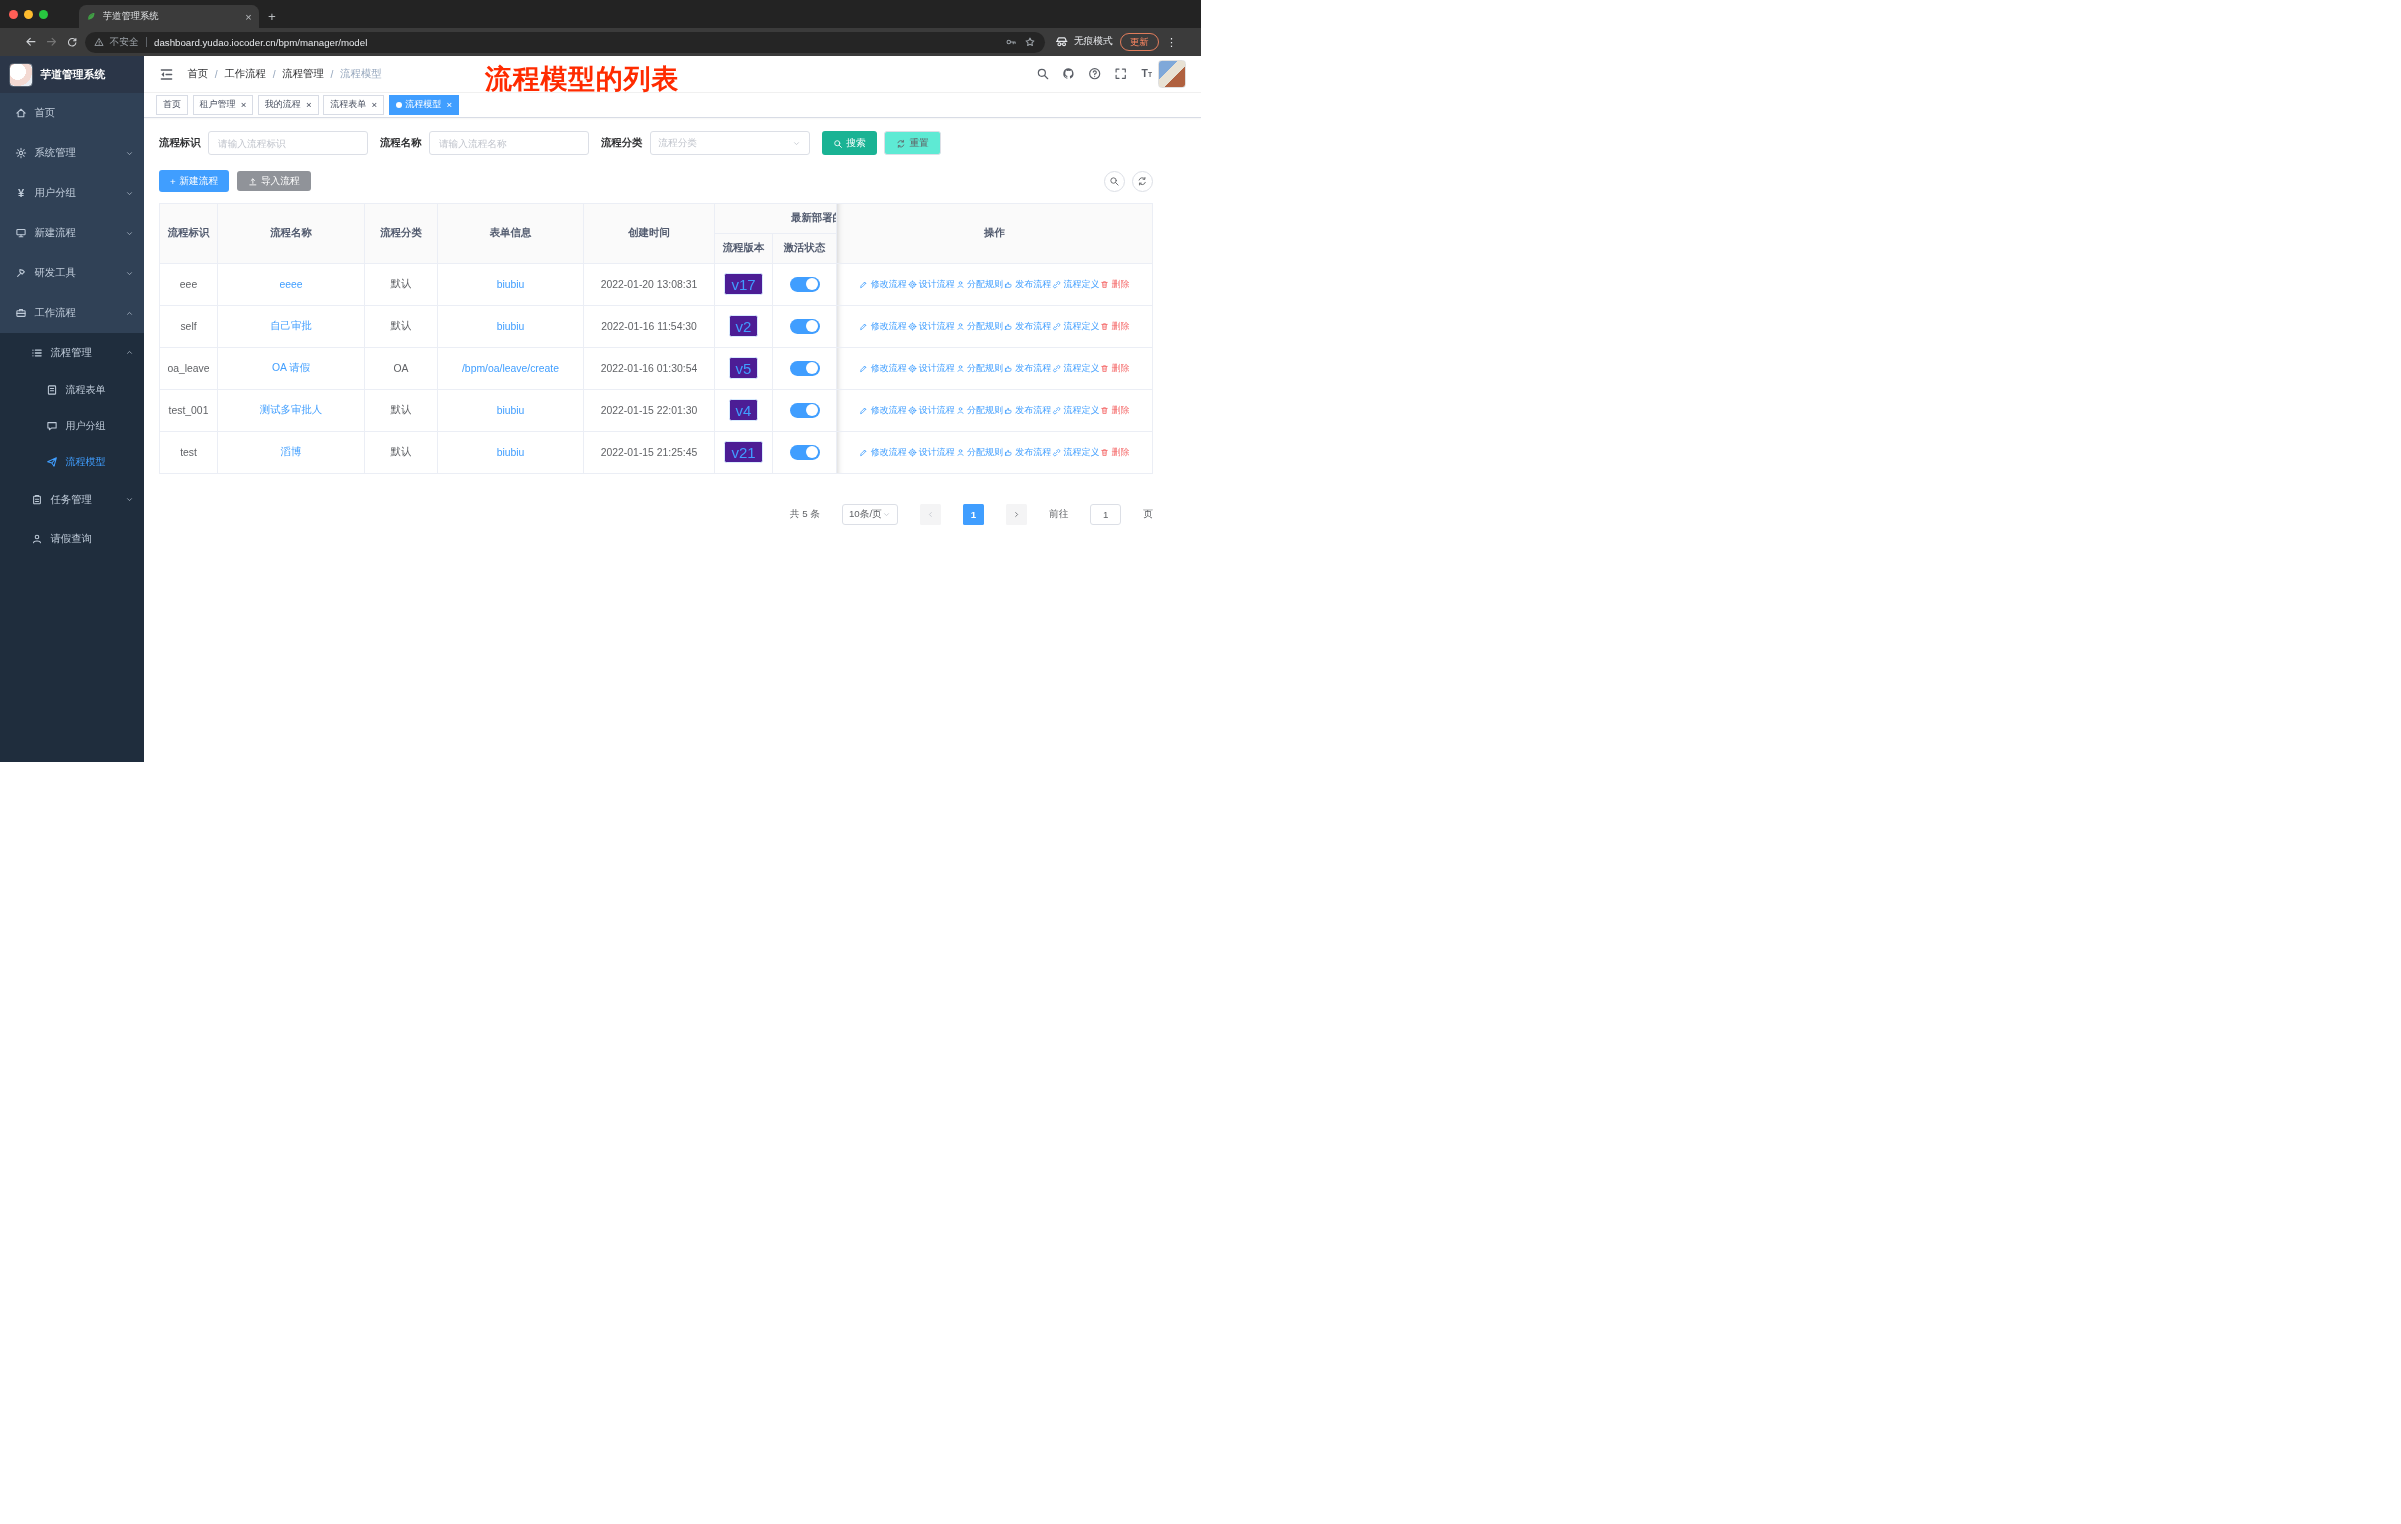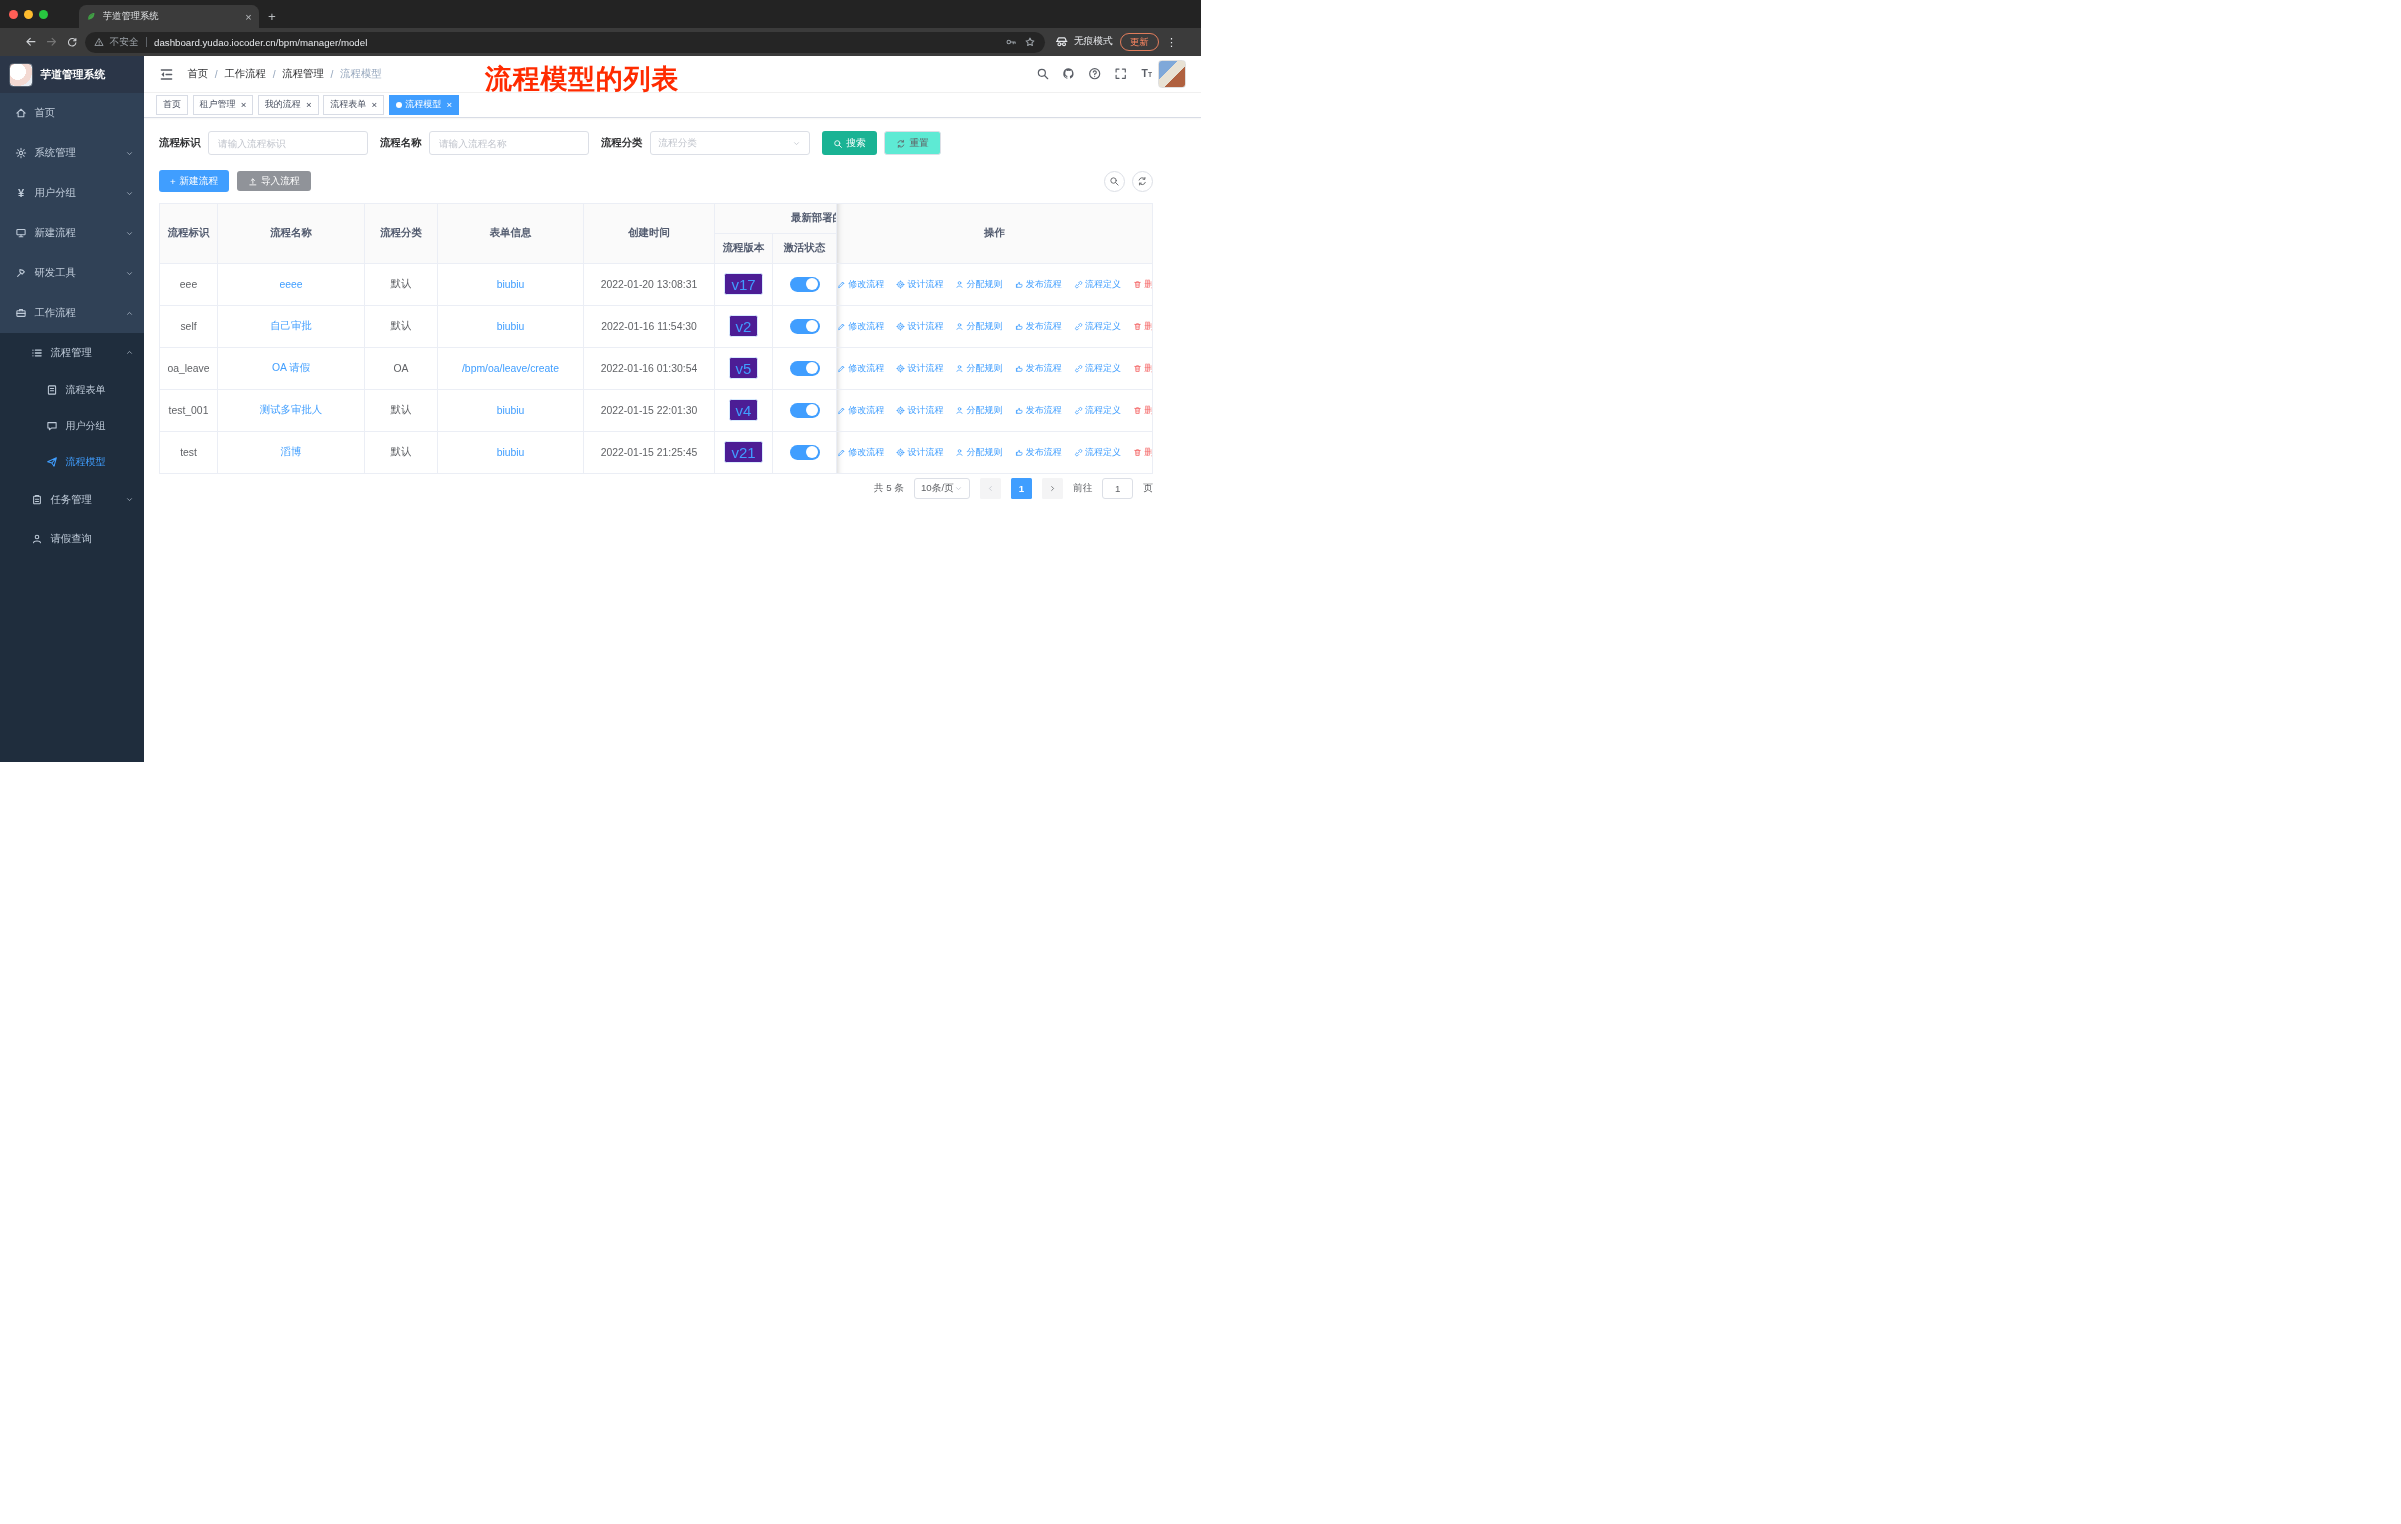--- a/index.html
+++ b/index.html
@@ -95,26 +95,26 @@
   th,td{border:0.7px solid #ebeef5;text-align:center;font-size:10.4px;overflow:hidden;}
   th{background:#fafafa;height:30px;font-weight:700;color:#515a6e;}
   tbody td{height:42px;color:#606266;}
   .group-th{position:relative;}
   .group-label{position:absolute;left:76px;top:50%;transform:translateY(-50%);white-space:nowrap;}
   .op-col{box-shadow:inset 6.7px 0 6.7px -6.7px rgba(0,0,0,.22);}
   .link{color:var(--accent,#409eff);cursor:pointer;}
   .ver-tag{display:inline-block;padding:1.5px 6px;font-size:15px;color:var(--accent,#409eff);background:#4c1d95;border:0.7px solid #d9ecff;border-radius:2.2px;}
   .switch{display:inline-block;width:30px;height:15px;border-radius:7.4px;background:var(--accent,#409eff);position:relative;cursor:pointer;vertical-align:middle;}
   .switch::after{content:"";position:absolute;top:1.5px;right:1.5px;width:12px;height:12px;border-radius:50%;background:#fff;}
-  .actions{display:flex;align-items:center;gap:12px;font-size:9px;white-space:nowrap;}
+  .actions{display:flex;justify-content:center;align-items:center;gap:1px;font-size:9px;white-space:nowrap;}
   .action{color:var(--accent,#409eff);display:inline-flex;align-items:center;gap:2.2px;cursor:pointer;text-decoration:none;}
   .action.danger{color:var(--danger,#f56c6c);}
 
   
-  .pagination{display:flex;justify-content:flex-end;align-items:center;gap:10px;margin-top:4px;font-size:9.7px;color:#606266;}
+  .pagination{display:flex;justify-content:flex-end;align-items:center;gap:22px;margin-top:30px;font-size:9.7px;color:#606266;}
   .page-size{width:56px;height:21px;border:0.7px solid #dcdfe6;border-radius:3px;display:flex;align-items:center;justify-content:space-between;padding:0 6px;cursor:pointer;background:#fff;}
   .page-size .icon{color:#c0c4cc;}
   .page-btn{min-width:21px;height:21px;border-radius:1.5px;background:#f4f4f5;display:inline-flex;align-items:center;justify-content:center;cursor:pointer;color:#606266;}
   .page-btn.disabled{color:#c0c4cc;cursor:default;}
   .page-btn.active{background:var(--accent,#409eff);color:#fff;font-weight:700;}
   .goto-input{width:31px;height:21px;border:0.7px solid #dcdfe6;border-radius:3px;text-align:center;font-size:9.7px;color:#606266;outline:none;}
 
   .annotation{position:absolute;left:485px;top:61px;font-size:27px;font-weight:700;color:var(--annotation,#ff2b00);z-index:40;white-space:nowrap;letter-spacing:0.7px;}
 </style>
 </head>

